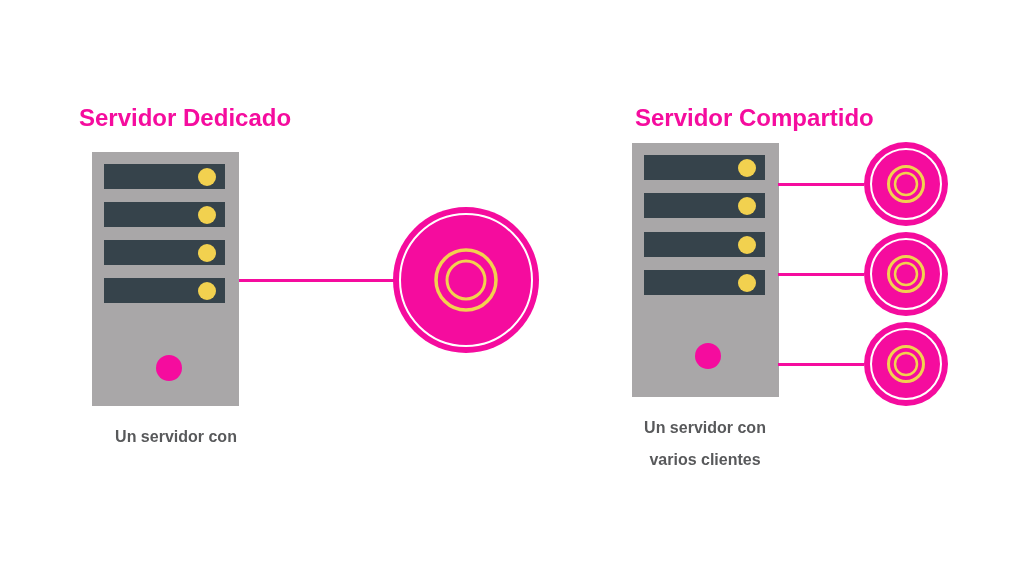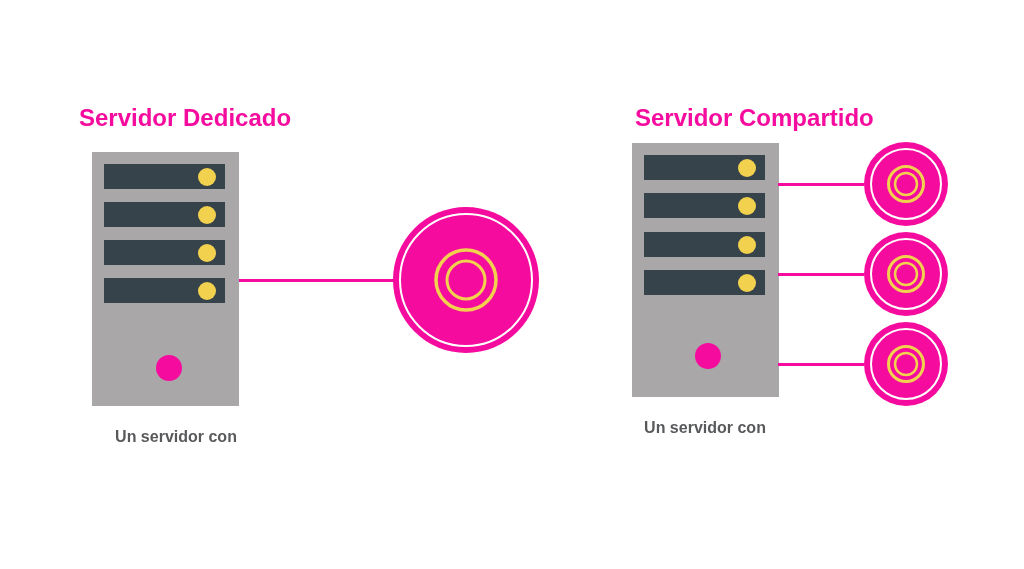--- a/index.html
+++ b/index.html
@@ -150,15 +150,16 @@
     <svg class="client-svg" width="84" height="84" viewBox="0 0 84 84" aria-hidden="true">
       <circle class="c-fill" cx="42" cy="42" r="42"></circle>
       <circle class="c-white" cx="42" cy="42" r="35"></circle>
       <circle class="c-ring1" cx="42" cy="42" r="17.5" stroke-width="3"></circle>
       <circle class="c-ring2" cx="42" cy="42" r="11" stroke-width="2.5"></circle>
     </svg>
   </div>
 
   <div class="caption" style="left:595px; top:412px">
     <div>Un servidor con</div>
+    <div>varios clientes</div>
   </div>
 
 </div>
 
 </body></html>

